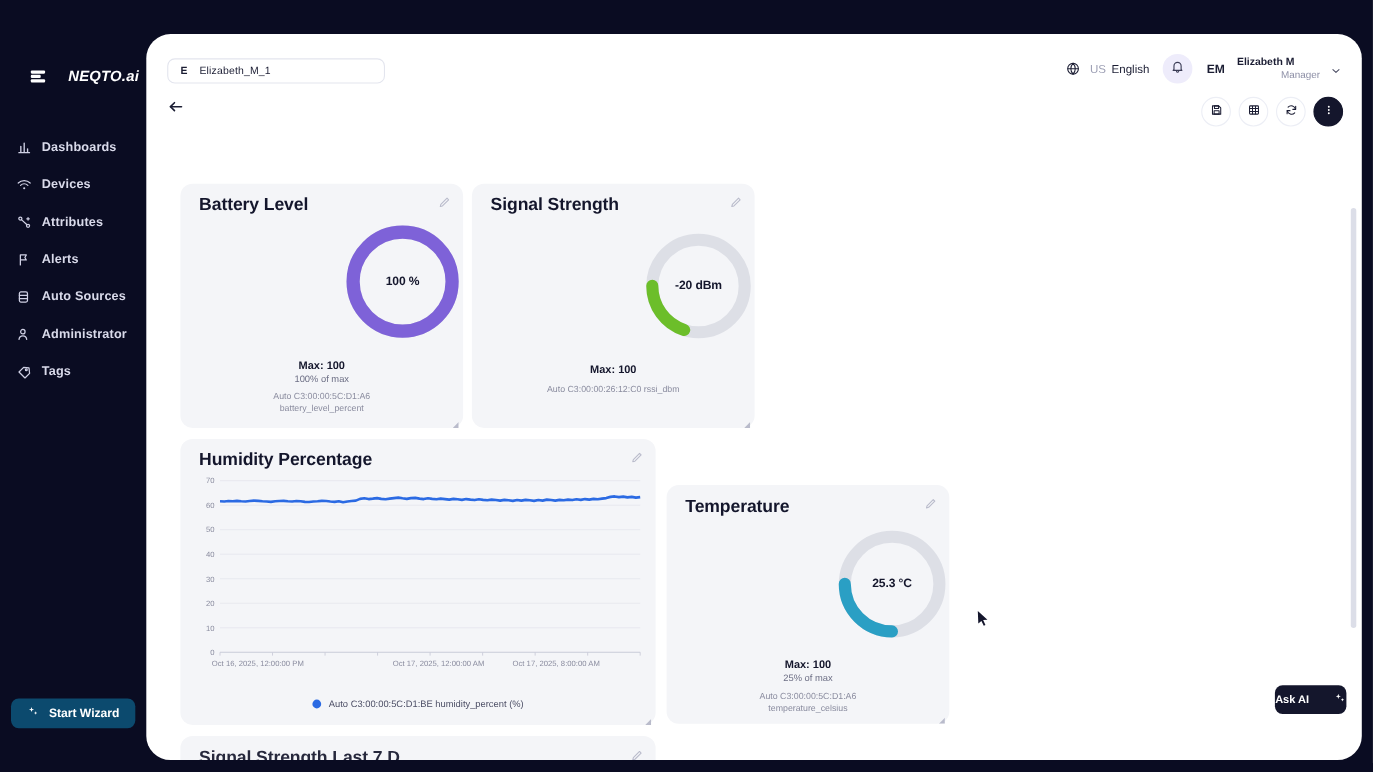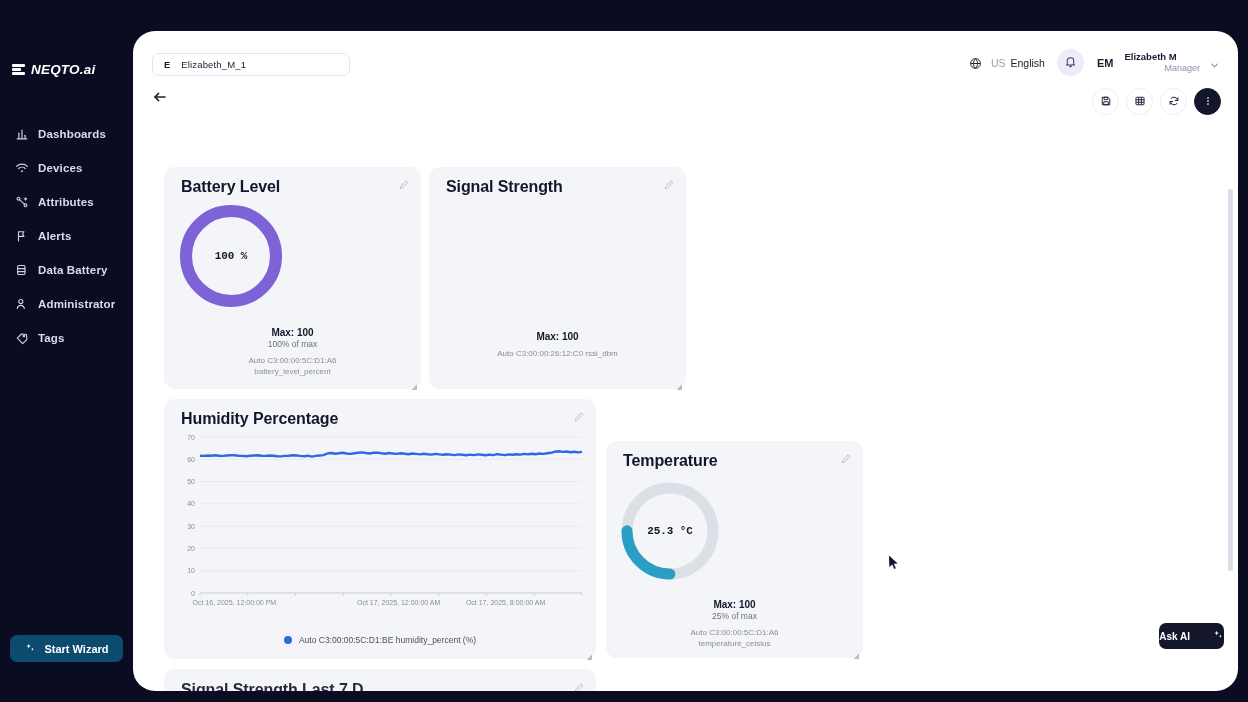--- a/index.html
+++ b/index.html
@@ -9,21 +9,21 @@
     font-family: "Liberation Sans", sans-serif;
     -webkit-font-smoothing: antialiased;
   }
   .app { position: relative; width: 1248px; height: 702px; background: #0a0c22; }
 
   
   .sidebar {
     position: absolute; left: 0; top: 0; width: 140px; height: 702px;
     background: #0a0c22; color: #e8e9f5;
   }
-  .brand { display: flex; align-items: center; gap: 6px; padding: 62px 0 0 12px; }
+  .brand { display: flex; align-items: center; gap: 21px; padding: 62px 0 0 28px; }
   .brand-mark { width: 13px; height: 13px; position: relative; flex: none; }
   .brand-mark span { position: absolute; left: 0; height: 3px; background: #fff; border-radius: 1px; }
   .brand-mark span:nth-child(1) { top: 1px; width: 13px; }
   .brand-mark span:nth-child(2) { top: 5px; width: 9px; }
   .brand-mark span:nth-child(3) { top: 9px; width: 13px; }
   .brand-text { font-size: 13.5px; font-weight: 700; font-style: italic; letter-spacing: .2px; color: #fff; }
 
   .nav { margin-top: 40px; }
   .nav-item {
     display: flex; align-items: center; gap: 9px;
@@ -91,21 +91,21 @@
   .card {
     position: absolute; background: #f4f5f8; border-radius: 11px;
   }
   .card-title {
     position: absolute; left: 17px; top: 11px;
     font-size: 16px; font-weight: 700; color: #14162c; letter-spacing: -.1px;
   }
   .edit-ico { position: absolute; right: 11px; top: 10px; width: 12px; height: 12px; color: #b9bbcb; cursor: pointer; }
   .resize-ico { position: absolute; right: 4px; bottom: 4px; width: 9px; height: 9px; color: #b9bbcb; cursor: nwse-resize; }
 
-  .gauge-wrap { position: absolute; left: 12px; right: 0; display: flex; justify-content: flex-start; font-family: Liberation Mono, monospace; }
+  .gauge-wrap { position: absolute; left: 0; right: 0; display: flex; justify-content: flex-end; }
   .gauge { position: relative; }
   .gauge svg { display: block; transform: rotate(-90deg); }
   .gauge-value {
     position: absolute; inset: 0; display: flex; align-items: center; justify-content: center;
     font-size: 11px; font-weight: 700; color: #14162c; letter-spacing: -.1px;
   }
   .gauge-foot { position: absolute; left: 0; right: 0; text-align: center; }
   .g-max { font-size: 10px; font-weight: 700; color: #14162c; }
   .g-sub { font-size: 8.5px; color: #6d6f85; margin-top: 1px; }
   .g-src { font-size: 8px; color: #8a8c9f; margin-top: 7px; line-height: 1.35; }
@@ -189,21 +189,21 @@
         </span>
         <span>Alerts</span>
       </div>
       <div class="nav-item">
         <span class="nav-ico">
           <svg viewBox="0 0 16 16" fill="none" stroke="currentColor" stroke-width="1.3" stroke-linecap="round" stroke-linejoin="round">
             <rect x="3" y="2.8" width="8.4" height="10.4" rx="1.6"></rect>
               <path d="M3 6.4h8.4M3 9.8h8.4"></path>
           </svg>
         </span>
-        <span>Data Battery</span>
+        <span>Auto Sources</span>
       </div>
       <div class="nav-item">
         <span class="nav-ico">
           <svg viewBox="0 0 16 16" fill="none" stroke="currentColor" stroke-width="1.3" stroke-linecap="round">
             <circle cx="6.6" cy="5.2" r="2.3"></circle>
               <path d="M2.6 13.2c.3-2.3 2-3.7 4-3.7s3.7 1.4 4 3.7"></path>
           </svg>
         </span>
         <span>Administrator</span>
       </div>
@@ -346,20 +346,29 @@
         </span>
       </div>
 
       <div class="card" style="left:296px; top:26px; width:257px; height:222px;">
         <span class="card-title">Signal Strength</span>
         <span class="edit-ico">
           <svg viewBox="0 0 16 16" fill="none" stroke="currentColor" stroke-width="1.3" stroke-linecap="round" stroke-linejoin="round">
             <path d="M11.2 2.9 13.1 4.8 5.6 12.3 3 13l.7-2.6z"></path>
           </svg>
         </span>
+        <div class="gauge-wrap" style="top:42px;">
+          <div class="gauge" style="width:102px;height:102px;">
+            <svg width="102" height="102" viewBox="0 0 102 102">
+              <circle cx="51" cy="51" r="42" fill="none" stroke="#dddfe6" stroke-width="11"></circle>
+              <circle cx="51" cy="51" r="42" fill="none" stroke="#6cbe2a" stroke-width="11" stroke-linecap="round" stroke-dasharray="52.8 211.1" stroke-dashoffset="-145"></circle>
+            </svg>
+            <div class="gauge-value">-20 dBm</div>
+          </div>
+        </div>
         <div class="gauge-foot" style="top:164px;">
           <div class="g-max">Max: 100</div>
           <div class="g-src">Auto C3:00:00:26:12:C0 rssi_dbm</div>
         </div>
         <span class="resize-ico">
           <svg viewBox="0 0 10 10" fill="currentColor">
               <path d="M10 10H4L10 4z"></path>
             </svg>
         </span>
       </div>

